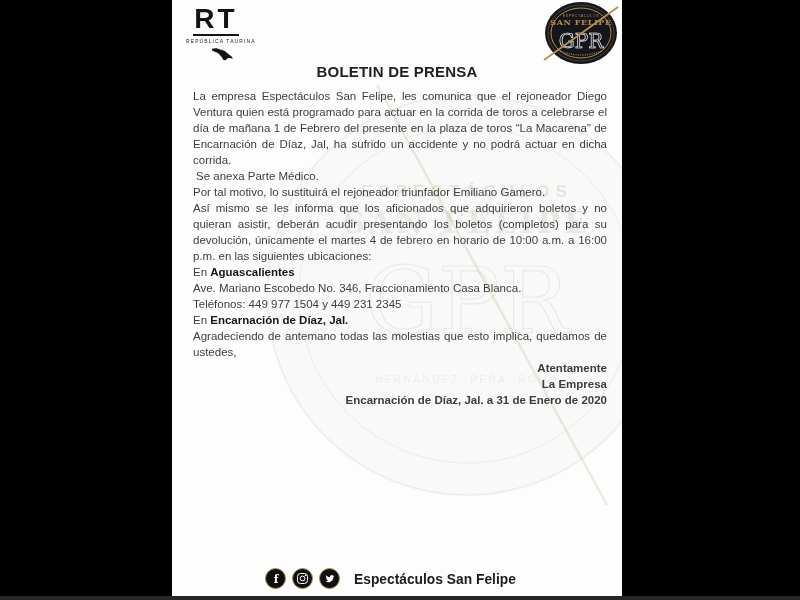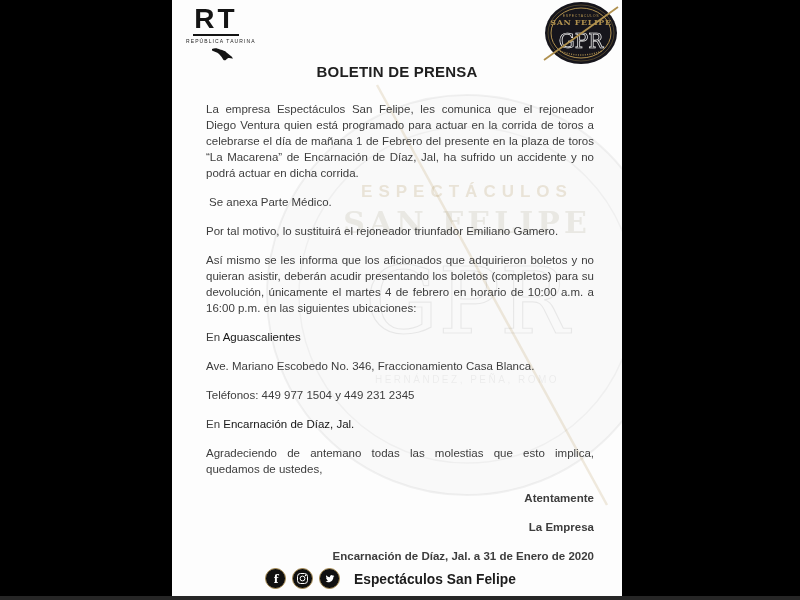--- a/index.html
+++ b/index.html
@@ -15,26 +15,26 @@
   .rt-sub{font-size:5px;letter-spacing:1.1px;margin-top:2px;color:#222;transform:scaleY(.95);white-space:nowrap;}
   .rt-map{margin-top:3px;margin-left:14px;}
 
   
   .sf-logo{position:absolute;left:370px;top:1px;}
 
   
   .doc-title{position:absolute;left:0;top:63px;width:100%;text-align:center;
              font-size:15px;font-weight:bold;color:#1f1f1f;letter-spacing:.2px;}
   .body{position:absolute;left:21px;top:88px;width:414px;font-size:11.5px;line-height:16px;color:#3d3d3d;z-index:5;}
-  .body p{margin:13px;}
+  .body p{margin:0;}
   .just{text-align:justify;}
   .mt12{margin-top:12px;} .mt14{margin-top:14px;} .mt8{margin-top:8px;}
   .mt10{margin-top:10px;} .mt13{margin-top:13px;} .mt28{margin-top:28px;}
   .indent{padding-left:3px;}
-  .b{font-weight:normal;color:#161616;text-align:right;}
+  .b{font-weight:bold;color:#161616;text-align:right;}
   .center{text-align:right;font-weight:bold;}
 
   
   .wm{position:absolute;left:65px;top:65px;width:460px;height:460px;z-index:1;pointer-events:none;}
 
   
   .footer{position:absolute;left:0;top:568px;width:100%;display:flex;align-items:center;justify-content:center;gap:6px;z-index:6;}
   .soc{width:19px;height:19px;border-radius:50%;background:#101010;border:1px solid #a98d54;
        display:flex;align-items:center;justify-content:center;flex:0 0 auto;}
   .soc svg{display:block;}

